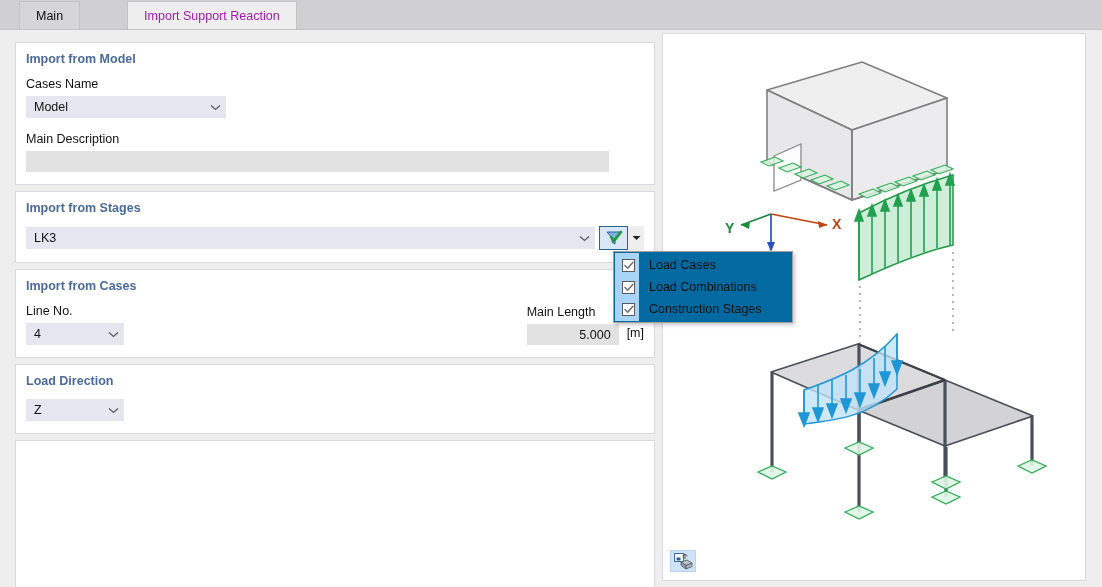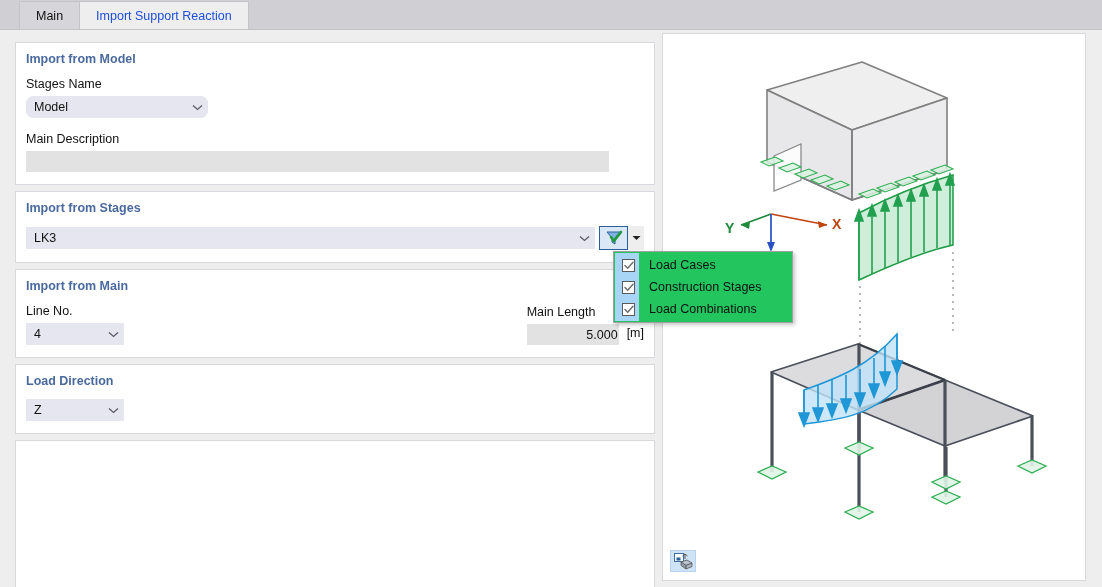--- a/index.html
+++ b/index.html
@@ -13,37 +13,38 @@
     overflow: hidden;
   }
 
   
   .tabstrip {
     position: absolute; left: 0; top: 0;
     width: 1102px; height: 29px;
     background: #cfcfd4;
     display: flex; align-items: flex-end;
     padding-left: 19px;
+    gap: 48px;
   }
   .tab {
     height: 28px; line-height: 28px;
     padding: 0 16px;
     font-size: 12.5px;
     color: #111;
     background: #d6d6da;
     border: 1px solid #c3c3c8;
     border-bottom: none;
     margin-right: -1px;
     cursor: default;
     white-space: nowrap;
   }
   .tab.active {
     background: #eeeeee;
     border-color: #c3c3c8;
-    color: #1d4ed8;
+    color: #a21caf;
     position: relative; z-index: 3;
   }
 
   
   .page {
     position: absolute; left: 0; top: 29px;
     width: 1102px; height: 558px;
     background: #eeeeee;
     border-top: 1px solid #c3c3c8;
   }
@@ -93,21 +94,21 @@
   .chev svg { display: block; }
 
   
   .robox {
     background: #e2e2e2;
     border: 1px solid #e2e2e2;
     height: 21px;
   }
   .robox.num {
     display: flex; align-items: center; justify-content: flex-end;
-    padding-right: 0;
+    padding-right: 7px;
     font-size: 12.5px;
     color: #111;
   }
 
   .row { display: flex; align-items: flex-end; justify-content: space-between; }
   .unit { font-size: 12.5px; color: #111; margin-left: 8px; padding-bottom: 3px; }
 
   
   .loading-row { display: flex; align-items: center; }
   .filter-btn {
@@ -131,21 +132,21 @@
     background: #ffffff;
     border: 1px solid #d9d9dd;
     height: 192px;
   }
 
   
   .menu {
     position: absolute;
     left: 613px; top: 221px;
     width: 180px;
-    background: #22c55e;
+    background: #0369a1;
     border: 1px solid #a0a0a0;
     box-shadow: 2px 2px 4px rgba(0,0,0,0.22);
     z-index: 40;
     padding: 2px 0;
   }
   .menu .strip {
     position: absolute; left: 1px; top: 1px;
     width: 24px; bottom: 1px;
     background: #a8d4f5;
   }
@@ -197,22 +198,22 @@
   <div class="tab active">Import Support Reaction</div>
 </div>
 
 <div class="page">
 
   <div class="left-col">
 
     <div class="group">
       <div class="group-title">Import from Model</div>
 
-      <div class="field-label">Stages Name</div>
-      <div class="combo" style="width:182px;border-radius:7px;">
+      <div class="field-label">Cases Name</div>
+      <div class="combo" style="width:200px;">
         <span class="val">Model</span>
         <span class="chev">
           <svg width="11" height="7" viewBox="0 0 11 7">
               <path d="M1 1.5 L5.5 5.5 L10 1.5" fill="none" stroke="#5a5a6a" stroke-width="1.3"></path>
             </svg>
         </span>
       </div>
 
       <div class="field-label" style="margin-top:14px;">Main Description</div>
       <div class="robox" style="width:583px;"></div>
@@ -237,21 +238,21 @@
         </div>
         <div class="filter-arrow">
           <svg width="9" height="6" viewBox="0 0 9 6">
               <path d="M0.5 1 L4.5 5 L8.5 1 Z" fill="#222"></path>
             </svg>
         </div>
       </div>
     </div>
 
     <div class="group">
-      <div class="group-title">Import from Main</div>
+      <div class="group-title">Import from Cases</div>
       <div class="row">
         <div style="width:196px;">
           <div class="field-label">Line No.</div>
           <div class="combo" style="width:98px;">
             <span class="val">4</span>
             <span class="chev">
               <svg width="11" height="7" viewBox="0 0 11 7">
                   <path d="M1 1.5 L5.5 5.5 L10 1.5" fill="none" stroke="#5a5a6a" stroke-width="1.3"></path>
                 </svg>
             </span>
@@ -425,26 +426,26 @@
       </span>
       <span>Load Cases</span>
     </div>
 
     <div class="menu-item">
       <span class="cbx">
         <svg width="10" height="9" viewBox="0 0 10 9">
             <path d="M1 4.5 L3.7 7.2 L9 1.2" fill="none" stroke="#707070" stroke-width="1.5" stroke-linecap="round" stroke-linejoin="round"></path>
           </svg>
       </span>
-      <span>Construction Stages</span>
+      <span>Load Combinations</span>
     </div>
 
     <div class="menu-item">
       <span class="cbx">
         <svg width="10" height="9" viewBox="0 0 10 9">
             <path d="M1 4.5 L3.7 7.2 L9 1.2" fill="none" stroke="#707070" stroke-width="1.5" stroke-linecap="round" stroke-linejoin="round"></path>
           </svg>
       </span>
-      <span>Load Combinations</span>
+      <span>Construction Stages</span>
     </div>
   </div>
 
 </div>
 
 </body></html>

